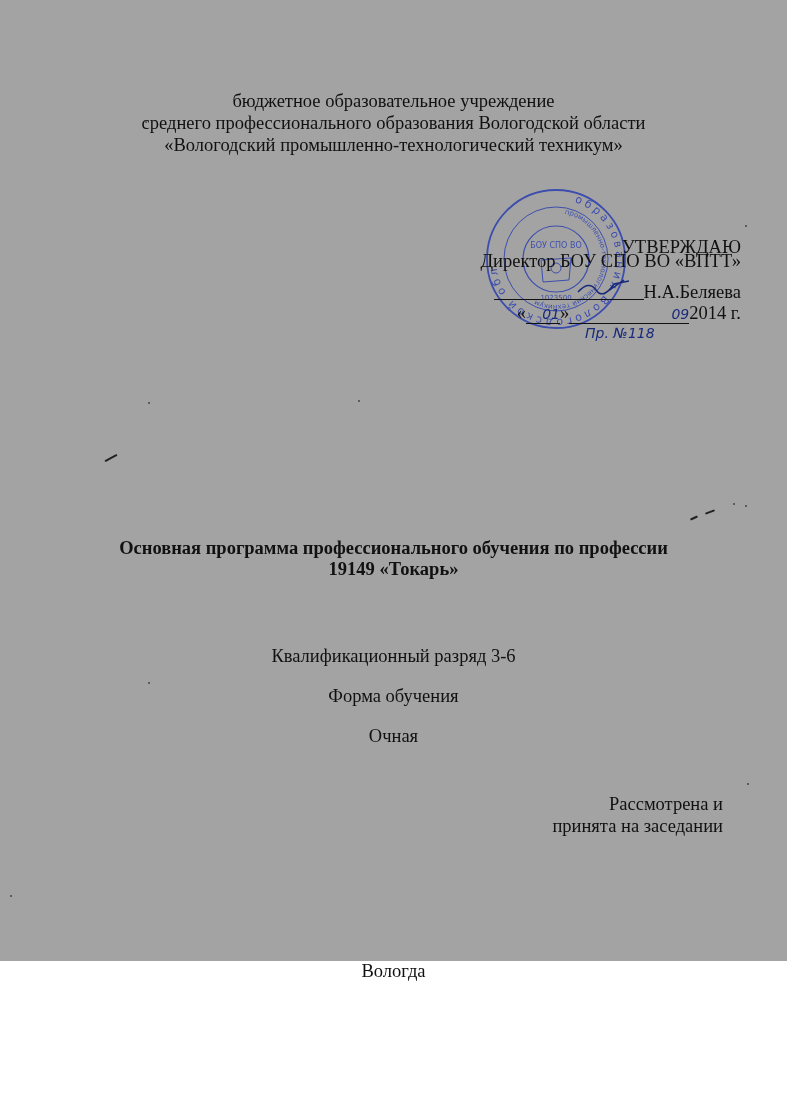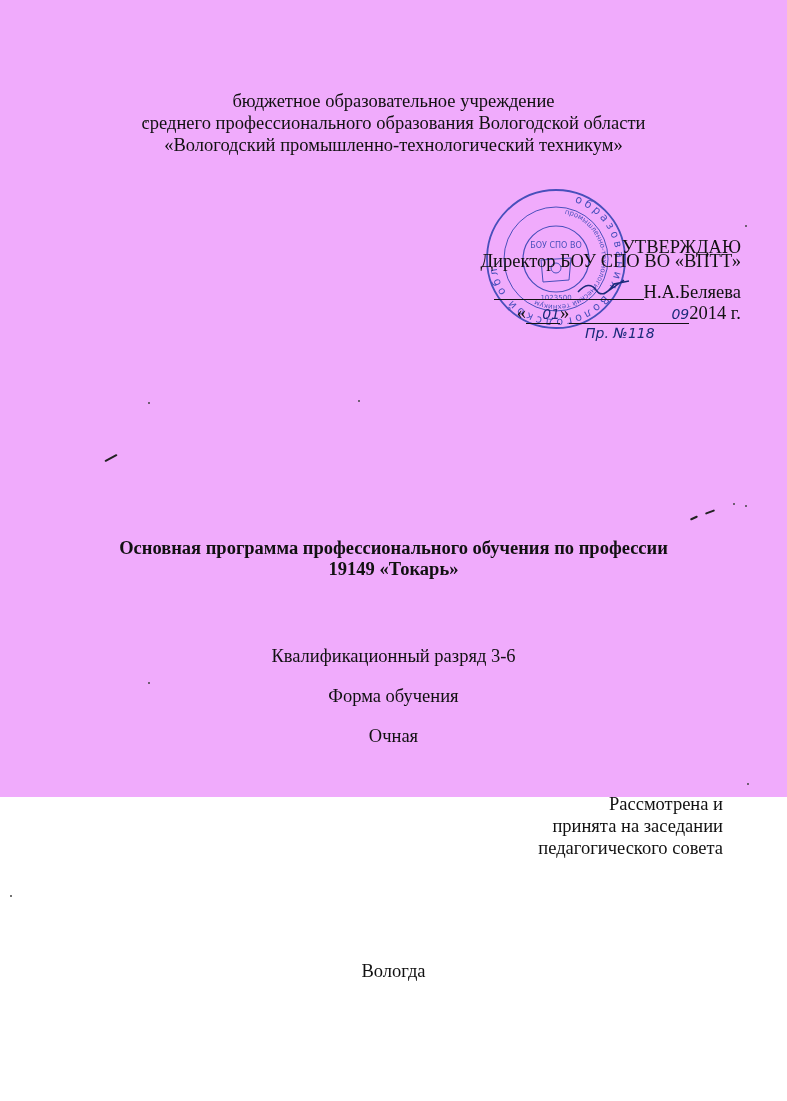--- a/index.html
+++ b/index.html
@@ -1,18 +1,18 @@
 <!DOCTYPE html>
 <html><head>
   <meta charset="utf-8">
   <style>
     html, body { margin: 0; padding: 0; background: #ffffff; }
     body { width: 787px; height: 1101px; position: relative; overflow: hidden;
            font-family: "Liberation Serif", "DejaVu Serif", serif; color: #111; }
-    .page { position: absolute; left: 0; top: 0; width: 787px; height: 797px; background: #f0abfc; }
+    .page { position: absolute; left: 0; top: 0; width: 787px; height: 961px; background: #a3a3a3; }
     .line { position: absolute; white-space: nowrap; font-size: 18.5px; line-height: 22px; }
     .center { left: 0; width: 787px; text-align: center; }
     .right { text-align: right; }
     .bold { font-weight: bold; }
     .handwritten { font-family: "DejaVu Sans", sans-serif; font-style: italic; color: #1a2a7a; font-size: 14px; }
     .underline-field { display: inline-block; border-bottom: 1px solid #111; text-align: right; line-height: 18px; }
     .mark { position: absolute; background: #222; height: 2px; border-radius: 1px; }
     .dot { position: absolute; width: 2px; height: 2px; background: #444; border-radius: 1px; }
     .stamp { position: absolute; left: 485px; top: 188px; width: 142px; height: 142px; opacity: 0.85; }
   </style>
@@ -74,16 +74,15 @@
 
   <div class="line center bold" style="top:537px;">Основная  программа профессионального обучения  по профессии</div>
   <div class="line center bold" style="top:558px;">19149 «Токарь»</div>
 
   <div class="line center" style="top:645px;">Квалификационный разряд 3-6</div>
   <div class="line center" style="top:685px;">Форма обучения</div>
   <div class="line center" style="top:725px;">Очная</div>
 
   <div class="line right" style="top:793px; right:64px;">Рассмотрена и</div>
   <div class="line right" style="top:815px; right:64px;">принята на заседании</div>
-  <div class="line right" style="top:837px; right:64px;">педагогического совета</div>
 
   <div class="line center" style="top:960px;">Вологда</div>
 </div>
 
 </body></html>

